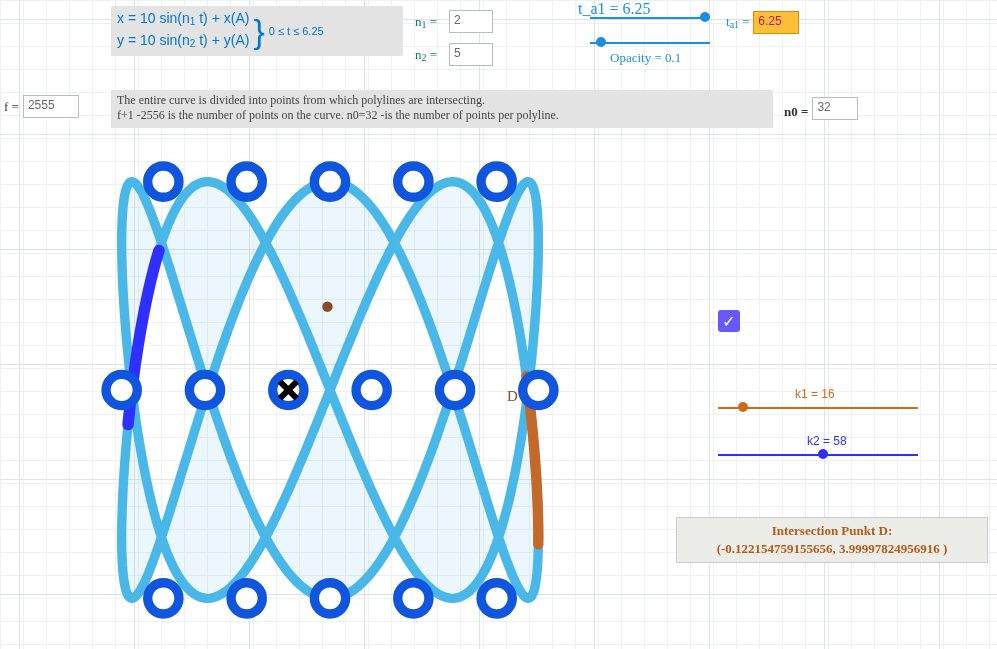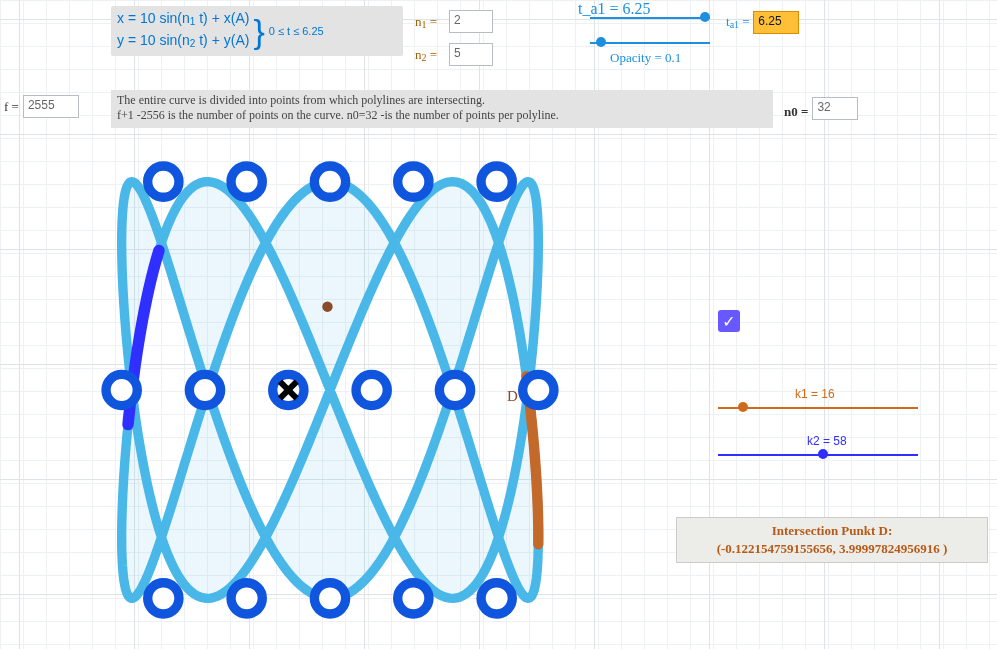--- a/index.html
+++ b/index.html
@@ -11,23 +11,23 @@
     linear-gradient(to right,#dfe3e6 0 1px,transparent 1px 100%),
     linear-gradient(to bottom,#dfe3e6 0 1px,transparent 1px 100%);
     background-size:115px 115px;background-position:19px 19px}
   .eqbox{position:absolute;left:111px;top:6px;width:280px;height:42px;background:#e3e3e3;color:#0076d6;font-family:Liberation Sans, sans-serif;font-size:14px;padding:4px 6px;border-radius:2px;display:flex;align-items:center}
   .eqbox .col1{line-height:18px}
   .eqbox .brace{font-size:34px;margin:0 4px;line-height:34px}
   .eqbox .range{font-size:11px}
   .sub{font-size:10px;vertical-align:-2px}
   .descbox{position:absolute;left:111px;top:90px;width:650px;height:32px;background:#e3e3e3;font-family:Georgia,"Times New Roman",serif;font-size:12px;color:#444;padding:3px 6px;line-height:15px}
   .lbl{font-family:Georgia,"Times New Roman",serif}
-  .blue{color:#a16207}
+  .blue{color:#0f766e}
   .inp{display:inline-block;background:#fff;border:1px solid #b7bdc3;padding:2px 4px;min-width:36px;height:17px;font-size:12px;color:#666;vertical-align:middle}
-  .inp.yellow{background:#ffbf36;border-color:#d98c00;color:#0f172a}
+  .inp.yellow{background:#ffbf36;border-color:#d98c00;color:#be185d}
   .nlabels{position:absolute;left:415px;top:10px}
   .nlabels .row{display:flex;align-items:center;margin-bottom:10px}
   .nlabels .row span{min-width:34px}
   .flab{position:absolute;left:4px;top:95px;display:flex;align-items:center}
   .n0lab{position:absolute;left:784px;top:97px;display:flex;align-items:flex-end}
   .ta1top{position:absolute;left:578px;top:0;font-size:16px;color:#1d8fe1}
   .ta1lab{position:absolute;left:726px;top:11px;color:#1d8fe1}
   .opac{position:absolute;left:610px;top:50px;color:#1d8fe1;font-family:Georgia,"Times New Roman",serif}
   .slider{position:absolute;height:16px}
   .slider .track{position:absolute;top:7px;left:0;right:0;height:2px;background:#888}

